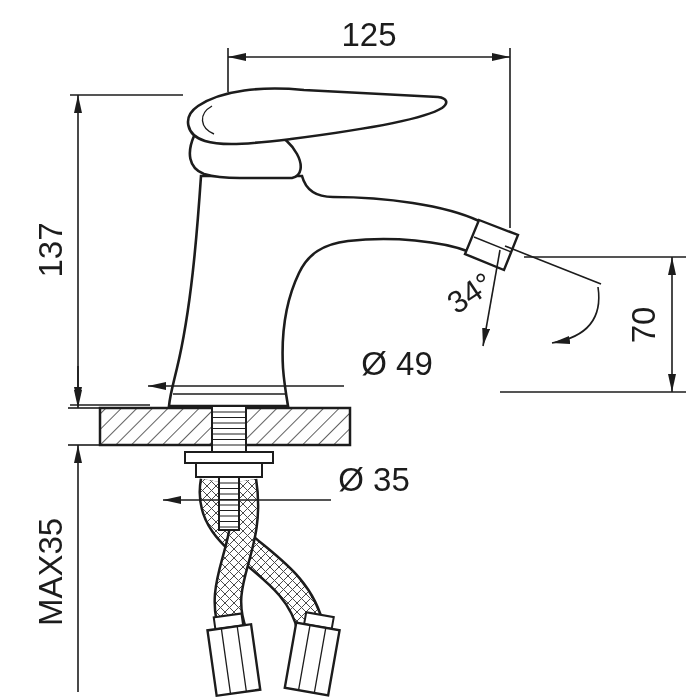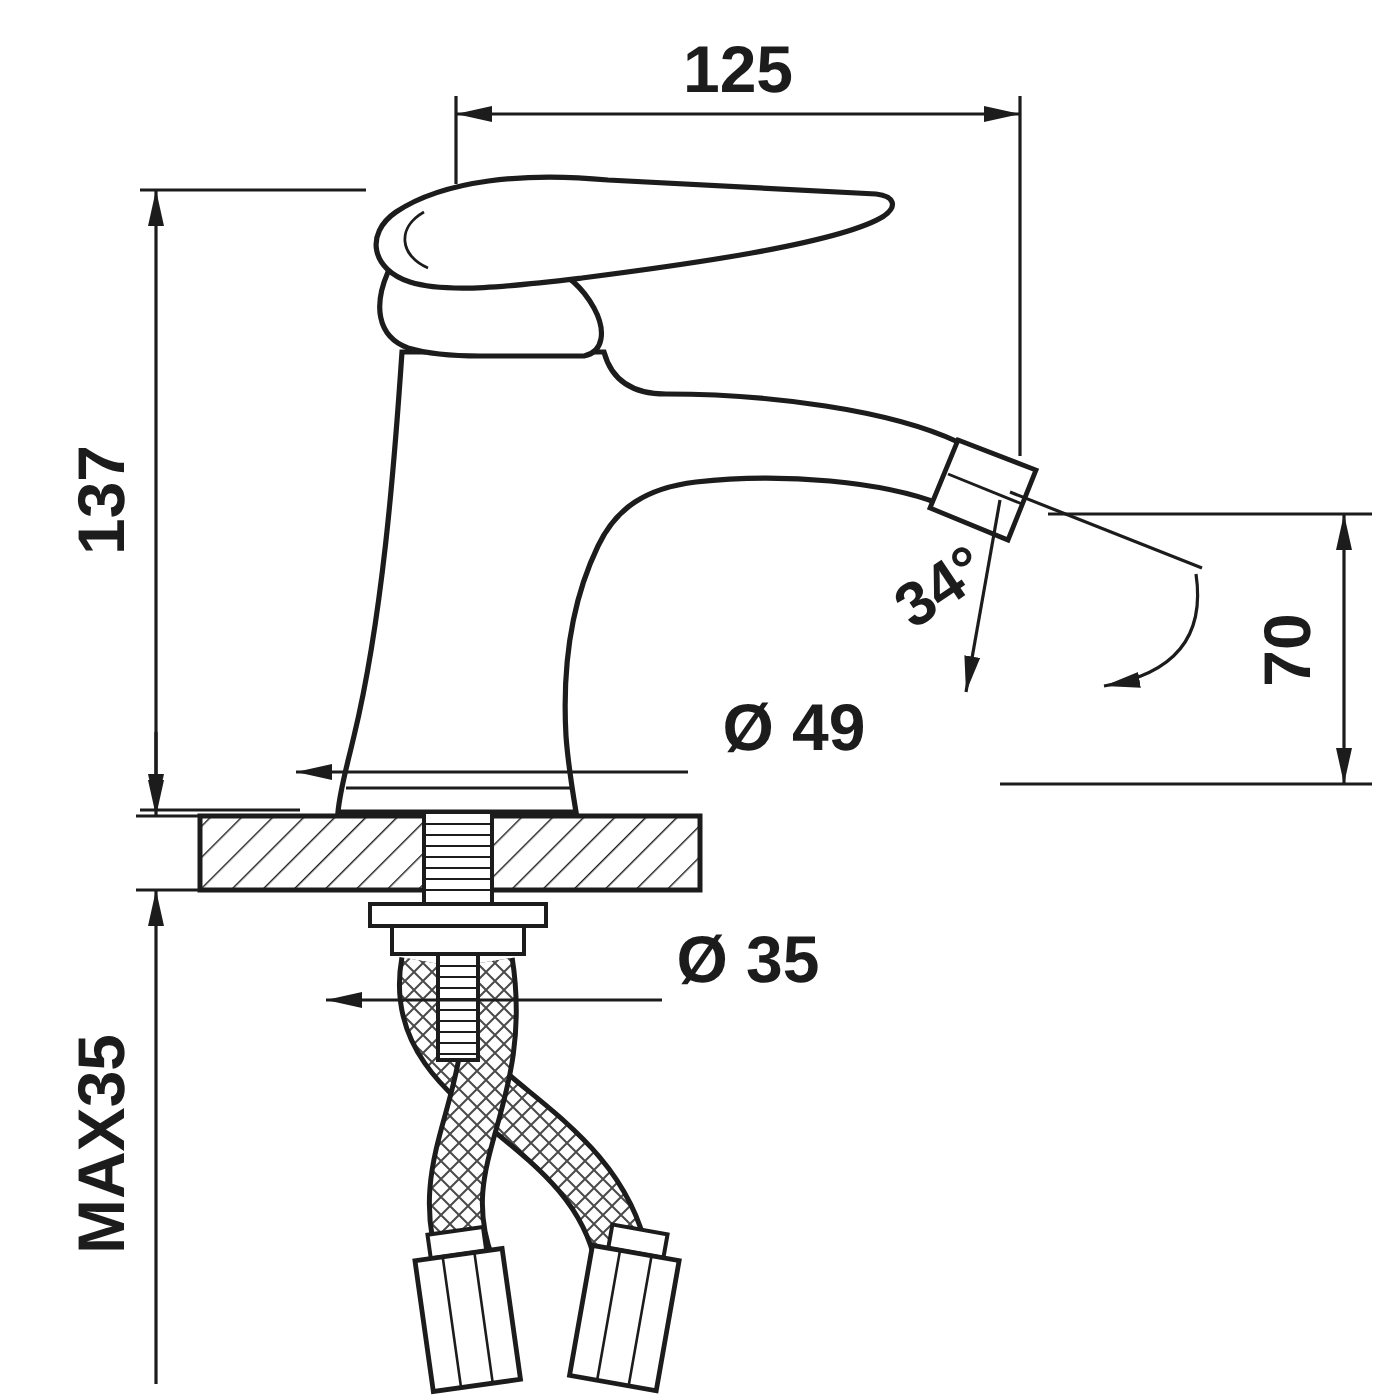--- a/index.html
+++ b/index.html
@@ -8,21 +8,20 @@
     width: 700px;
     height: 700px;
     background: #ffffff;
     font-family: "Liberation Sans", sans-serif;
   }
   .page {
     width: 700px;
     height: 700px;
     background: #ffffff;
     overflow: hidden;
-    font-weight: bold;
   }
   svg { display: block; }
   text {
     fill: #1c1c1c;
     font-family: "Liberation Sans", sans-serif;
   }
   .dim-text { font-size: 33px; }
   .dim-text-sm { font-size: 31px; }
 </style>
 </head>

